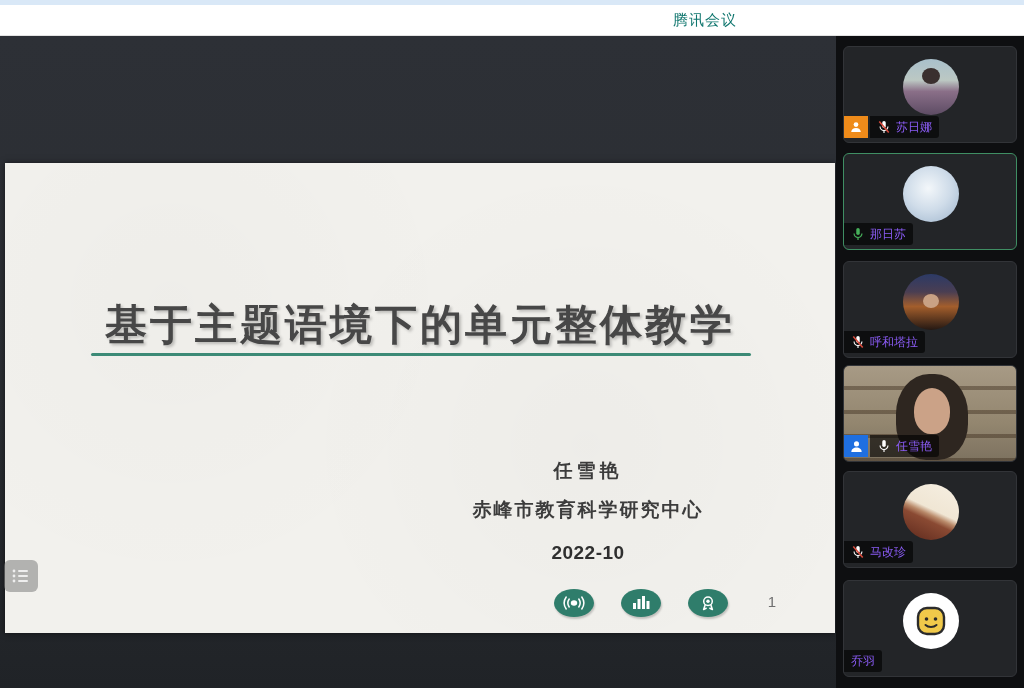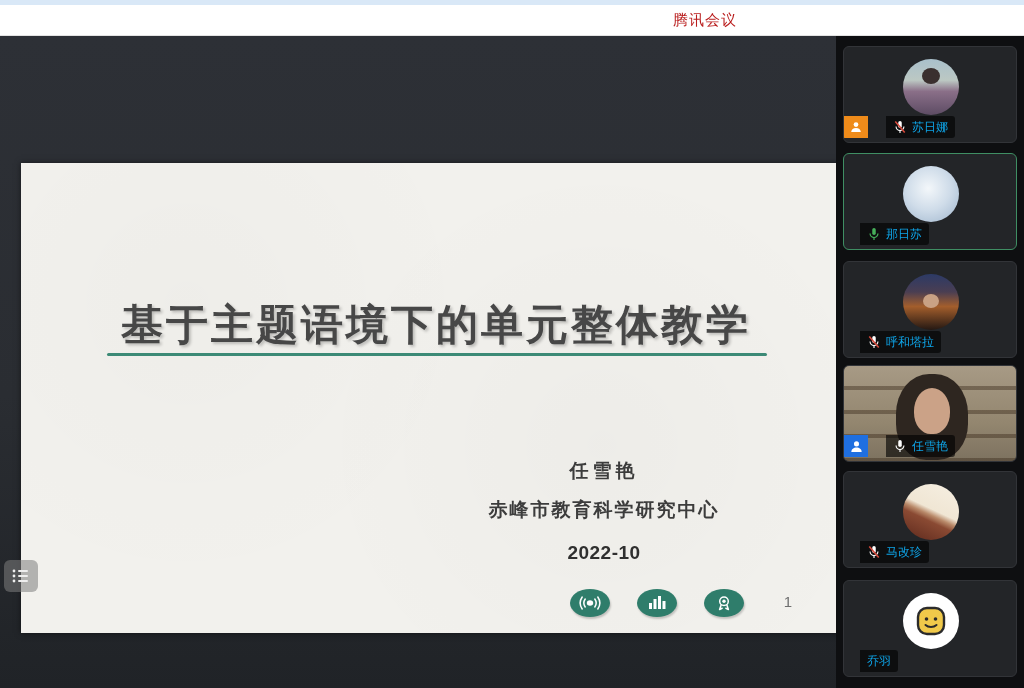--- a/index.html
+++ b/index.html
@@ -5,27 +5,27 @@
   * { margin:0; padding:0; box-sizing:border-box; }
   html,body { width:1024px; height:688px; overflow:hidden; background:#000;
               font-family:"Liberation Sans","DejaVu Sans",sans-serif; }
   #stage { position:relative; width:1024px; height:688px; background:#16181b; }
 
   
   .topstrip { position:absolute; left:0; top:0; width:1024px; height:5px; background:#d9e8f7; }
   .titlebar { position:absolute; left:0; top:5px; width:1024px; height:31px; background:#ffffff;
               border-bottom:1px solid #e3e3e3; }
   .titlebar .wtitle { position:absolute; left:645px; top:6px; width:120px; text-align:center;
-              font-size:15px; color:#b91c1c; letter-spacing:1px; }
+              font-size:15px; color:#0f766e; letter-spacing:1px; }
 
   
   .main { position:absolute; left:0; top:36px; width:836px; height:652px;
           background:linear-gradient(180deg,#2d3036 0%,#2a2d32 55%,#202327 100%); }
 
-  .slide { position:absolute; left:21px; top:127px; width:830px; height:470px;
+  .slide { position:absolute; left:5px; top:127px; width:830px; height:470px;
            background:
              radial-gradient(circle at 20% 30%, rgba(0,0,0,0.015), transparent 40%),
              radial-gradient(circle at 70% 60%, rgba(0,0,0,0.02), transparent 45%),
              #f2f1ed;
            box-shadow:0 0 6px rgba(0,0,0,0.5); }
 
   .slide-title { position:absolute; left:0; top:134px; width:830px; text-align:center;
            font-family:"DejaVu Serif","Liberation Serif",serif; font-weight:bold;
            font-size:42px; letter-spacing:3px; color:#474747;
            text-shadow:2px 2px 3px rgba(0,0,0,0.22); }
@@ -72,22 +72,22 @@
   .video-scene { position:absolute; inset:0;
        background:
          repeating-linear-gradient(180deg, transparent 0 20px, rgba(62,46,30,0.45) 20px 24px),
          linear-gradient(180deg,#a79a85 0%,#93866f 60%,#7d7260 100%); }
   .vs-hair { position:absolute; left:52px; top:8px; width:72px; height:86px;
        background:#2e2620; border-radius:46% 46% 42% 42%; }
   .vs-face { position:absolute; left:70px; top:22px; width:36px; height:46px;
        background:#cba287; border-radius:50% 50% 46% 46%; }
 
   .nameplate { position:absolute; left:0; bottom:4px; height:22px; display:flex; align-items:center;
-       gap:5px; padding:0 7px; background:rgba(0,0,0,0.62); color:#0ea5e9; font-size:12px;
-       border-radius:0 3px 3px 0; white-space:nowrap;margin-left:16px; }
+       gap:5px; padding:0 7px; background:rgba(0,0,0,0.62); color:#8b5cf6; font-size:12px;
+       border-radius:0 3px 3px 0; white-space:nowrap; }
   .nameplate.shift { left:26px; }
   .pbadge { position:absolute; left:0; bottom:4px; width:24px; height:22px;
        display:flex; align-items:center; justify-content:center; }
   .pbadge.orange { background:#ef8b1a; }
   .pbadge.blue   { background:#1f6fe0; }
 
   .micwrap { display:flex; align-items:center; }
 </style>
 </head>
 <body>

